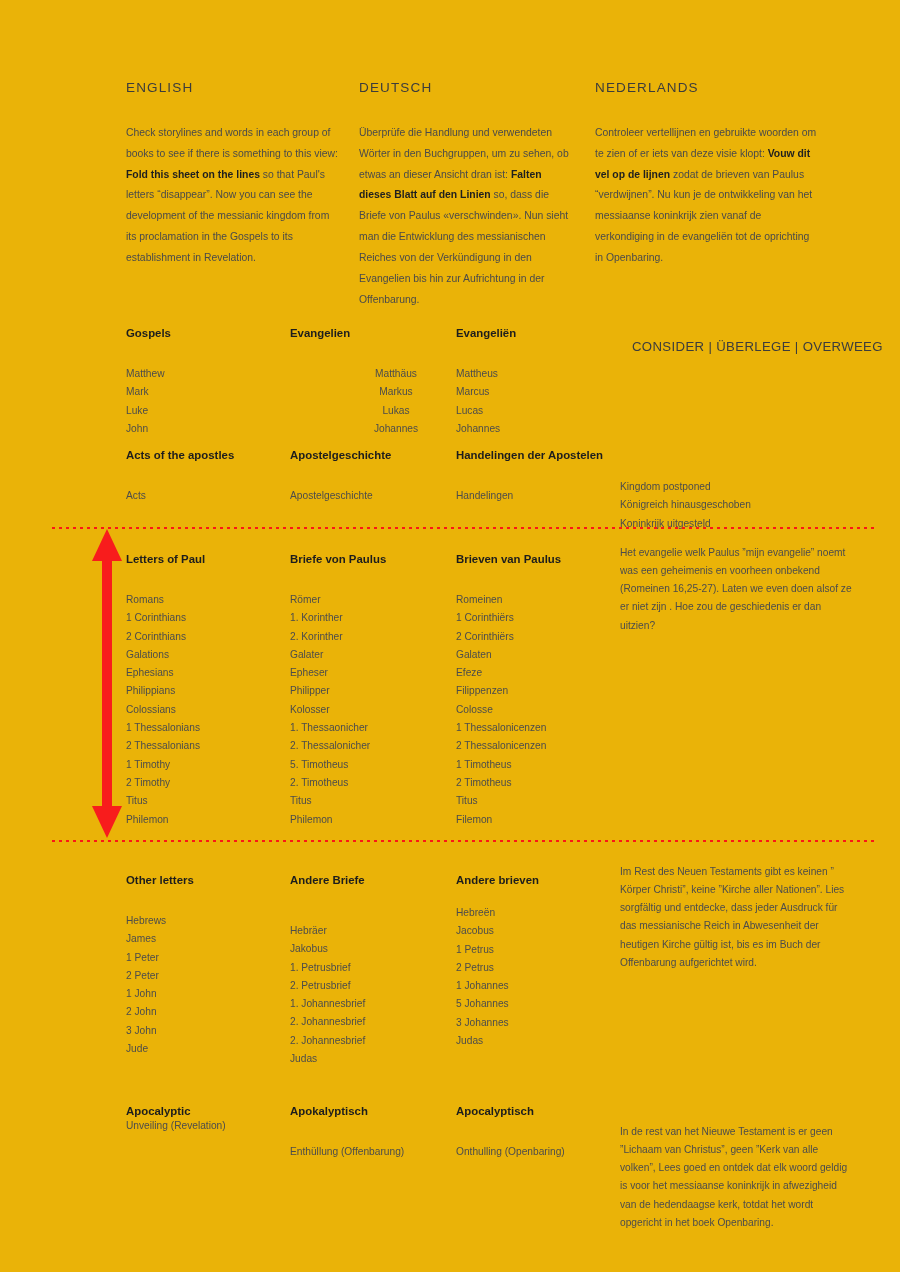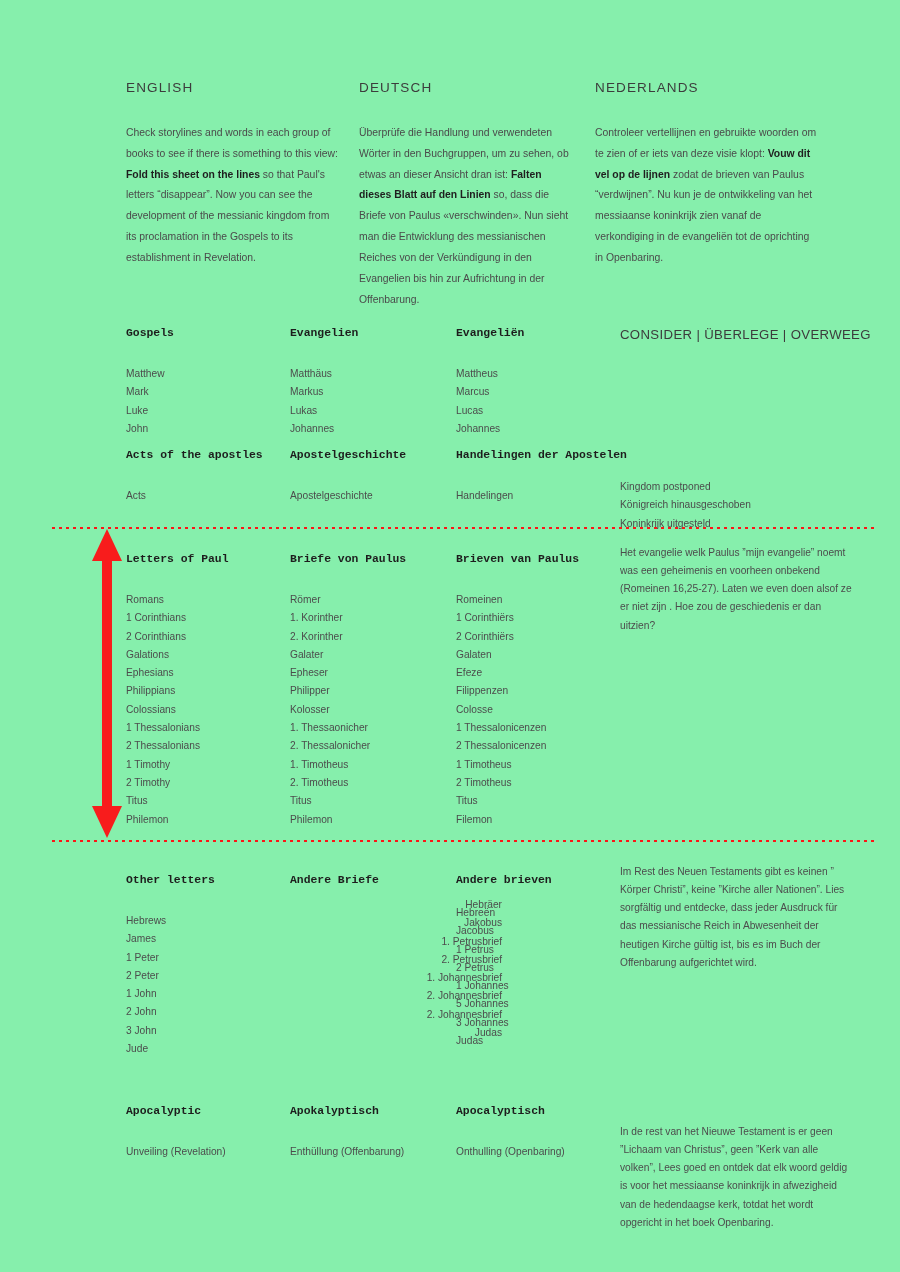--- a/index.html
+++ b/index.html
@@ -15,21 +15,21 @@
     overflow: hidden;
     background: #fcfcfc;
     font-family: "Liberation Sans", "DejaVu Sans", sans-serif;
     color: #3a3a3a;
     -webkit-font-smoothing: antialiased;
   }
 
   .sheet {
     position: absolute;
     inset: 0;
-    background: #86efac;
+    background: #eab308;
   }
 
   
   .row {
     position: absolute;
     left: 0;
     width: 900px;
   }
   .col-en  { position: absolute; left: 126px; width: 212px; }
   .col-de  { position: absolute; left: 290px; width: 212px; }
@@ -58,28 +58,27 @@
     text-align: left;
   }
   .intro-par b { font-weight: 700; color: #1f1f1f; }
 
   .grp-title {
     font-size: 11.4px;
     font-weight: 700;
     color: #1d1d1d;
     margin: 0;
     white-space: nowrap;
-    font-family: Liberation Mono, monospace;
   }
   .consider-title {
     font-size: 13.2px;
     font-weight: 400;
     letter-spacing: 0.35px;
     color: #3c3c3c;
-    margin: 0;
+    margin: 12px;
     white-space: nowrap;
   }
 
   ul.booklist {
     list-style: none;
     margin: 0;
     padding: 0;
   }
   ul.booklist li {
     font-size: 10.2px;
@@ -160,21 +159,21 @@
       <div class="grp-title">Gospels</div>
       <ul class="booklist" style="margin-top:26px;">
           <li>Matthew</li>
           <li>Mark</li>
           <li>Luke</li>
           <li>John</li>
         </ul>
     </div>
     <div class="col-de">
       <div class="grp-title">Evangelien</div>
-      <ul class="booklist" style="margin-top:26px;">
+      <ul class="booklist" style="margin-top:26px;text-align:center;">
           <li>Matthäus</li>
           <li>Markus</li>
           <li>Lukas</li>
           <li>Johannes</li>
         </ul>
     </div>
     <div class="col-nl">
       <div class="grp-title">Evangeliën</div>
       <ul class="booklist" style="margin-top:26px;">
           <li>Mattheus</li>
@@ -248,21 +247,21 @@
       <ul class="booklist" style="margin-top:26px;">
           <li>Römer</li>
           <li>1. Korinther</li>
           <li>2. Korinther</li>
           <li>Galater</li>
           <li>Epheser</li>
           <li>Philipper</li>
           <li>Kolosser</li>
           <li>1. Thessaonicher</li>
           <li>2. Thessalonicher</li>
-          <li>1. Timotheus</li>
+          <li>5. Timotheus</li>
           <li>2. Timotheus</li>
           <li>Titus</li>
           <li>Philemon</li>
         </ul>
     </div>
     <div class="col-nl">
       <div class="grp-title">Brieven van Paulus</div>
       <ul class="booklist" style="margin-top:26px;">
           <li>Romeinen</li>
           <li>1 Corinthiërs</li>
@@ -295,21 +294,21 @@
           <li>1 Peter</li>
           <li>2 Peter</li>
           <li>1 John</li>
           <li>2 John</li>
           <li>3 John</li>
           <li>Jude</li>
         </ul>
     </div>
     <div class="col-de">
       <div class="grp-title">Andere Briefe</div>
-      <ul class="booklist" style="margin-top:10px;text-align:right;">
+      <ul class="booklist" style="margin-top:36px;">
           <li>Hebräer</li>
           <li>Jakobus</li>
           <li>1. Petrusbrief</li>
           <li>2. Petrusbrief</li>
           <li>1. Johannesbrief</li>
           <li>2. Johannesbrief</li>
           <li>2. Johannesbrief</li>
           <li>Judas</li>
         </ul>
     </div>
@@ -327,21 +326,21 @@
         </ul>
     </div>
     <div class="col-cs" style="top:-11px;">
       <p class="note">Im Rest des Neuen Testaments gibt es keinen ” Körper Christi”, keine ”Kirche aller Nationen”. Lies sorgfältig und entdecke, dass jeder Ausdruck für das messianische Reich in Abwesenheit der heutigen Kirche gültig ist, bis es im Buch der Offenbarung aufgerichtet wird.</p>
     </div>
   </div>
 
   <div class="row" style="top:1105px;">
     <div class="col-en">
       <div class="grp-title">Apocalyptic</div>
-      <ul class="booklist" style="margin-top:26px;">
+      <ul class="booklist" style="">
           <li>Unveiling (Revelation)</li>
         </ul>
     </div>
     <div class="col-de">
       <div class="grp-title">Apokalyptisch</div>
       <ul class="booklist" style="margin-top:26px;">
           <li>Enthüllung (Offenbarung)</li>
         </ul>
     </div>
     <div class="col-nl">

